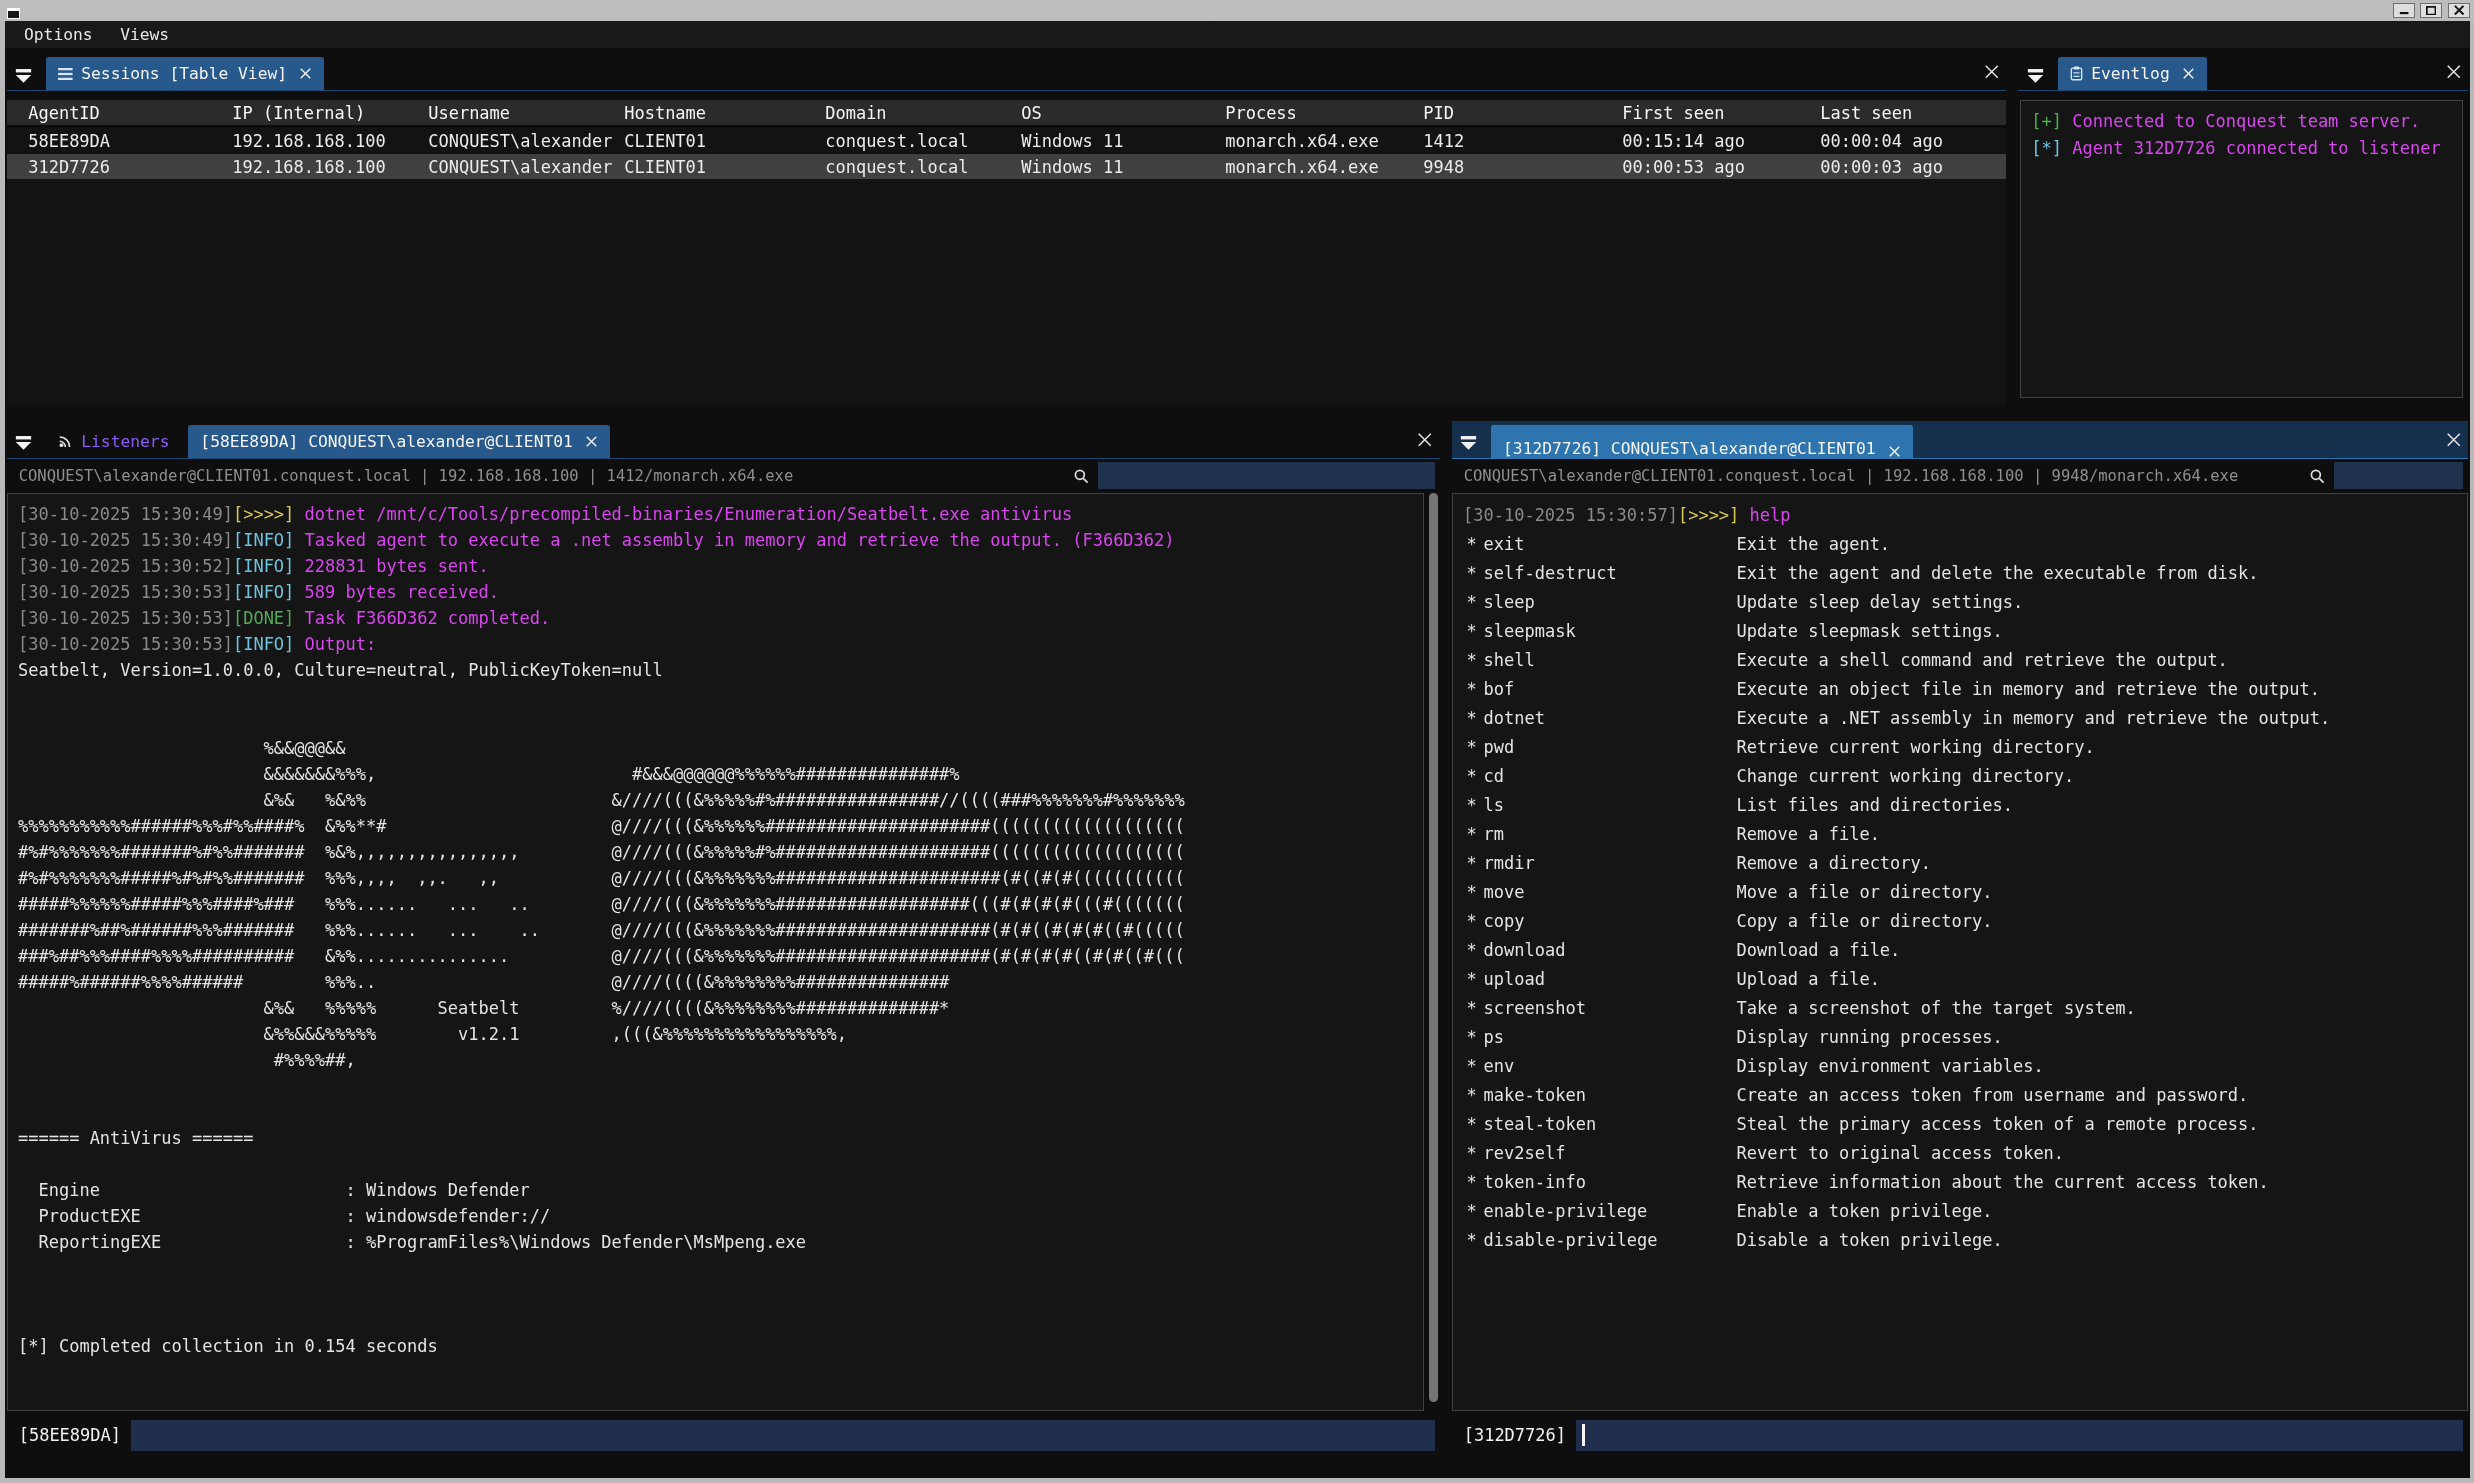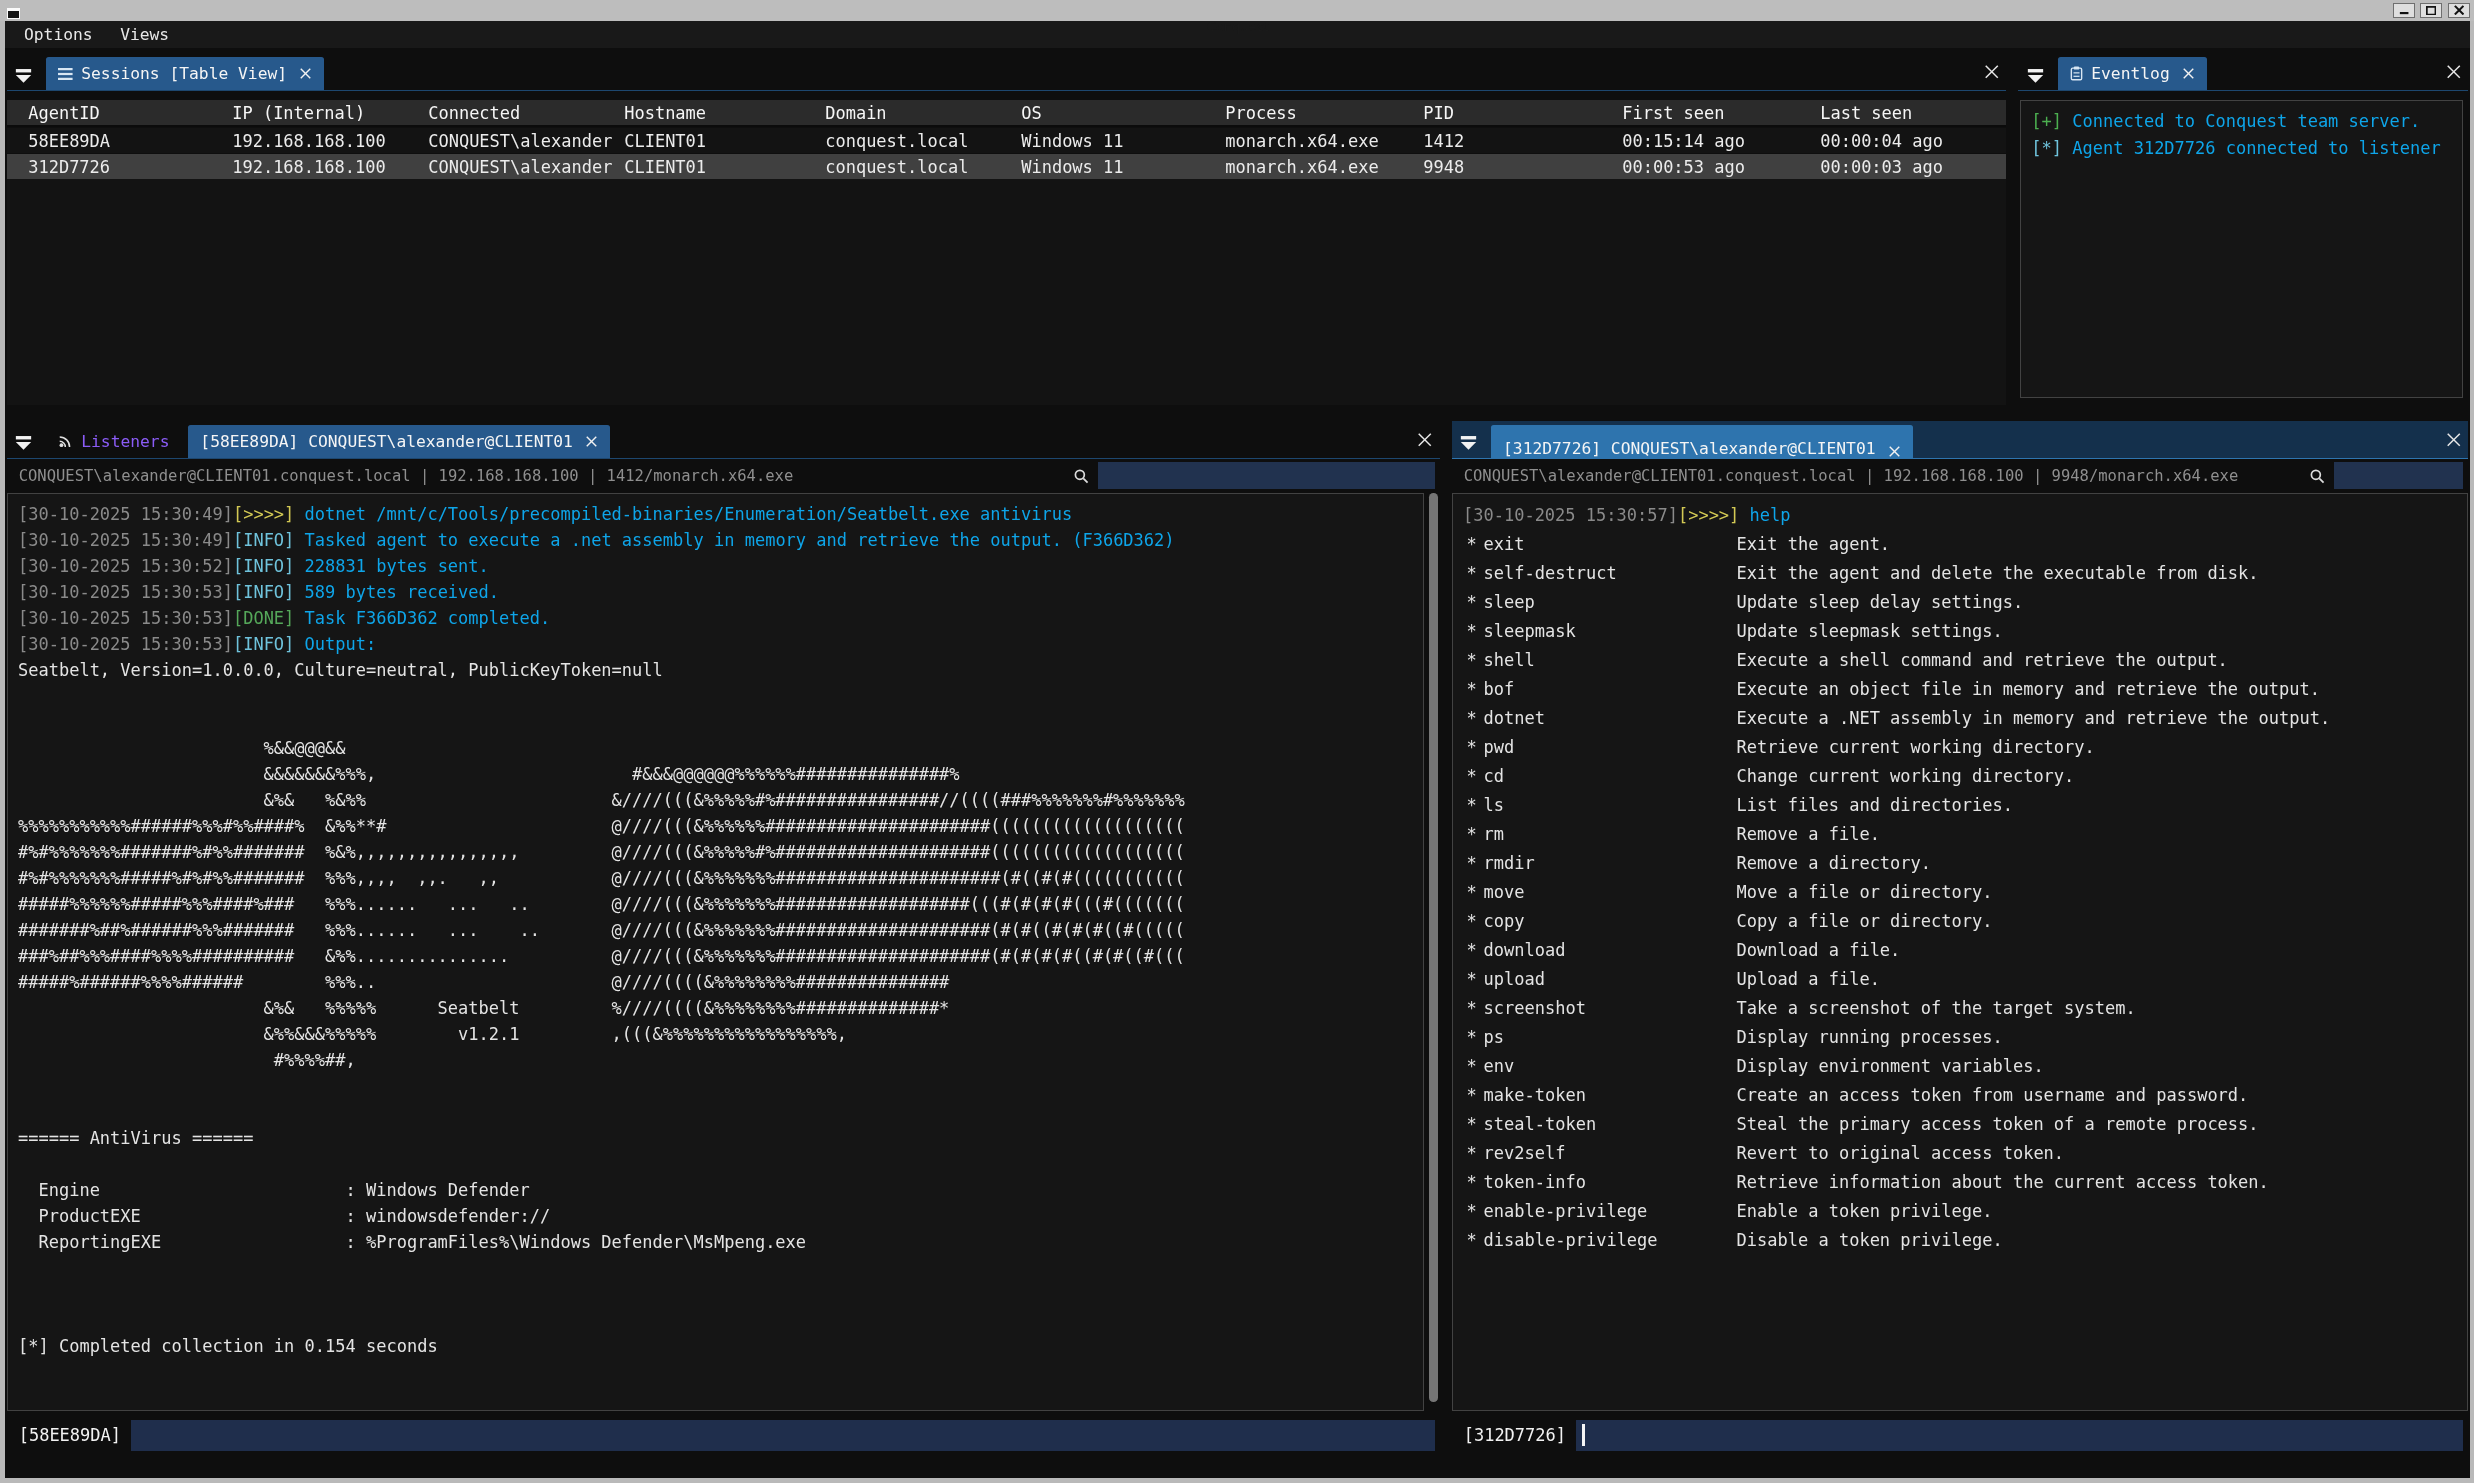--- a/index.html
+++ b/index.html
@@ -63,21 +63,21 @@
   .scrollbar { width:12px; flex:0 0 auto; margin-left:3.4px; display:flex; justify-content:center; }
   .scroll-thumb { width:8.6px; height:99%; background:#757575; border-radius:4.3px; }
 
   .log-line { white-space:pre; }
   .ts { color:#8a8a8a; }
   .tag-cmd { color:#d3c954; }
   .tag-info { color:#6fc3dc; }
   .tag-done { color:#55a85a; }
   .tag-plus { color:#4caf50; }
   .tag-star { color:#6fc3dc; }
-  .msg { color:#0ea5e9; }
+  .msg { color:#d946ef; }
 
   .help-console { line-height:29px; }
   .cmd-row { display:flex; white-space:pre; }
   .cmd-bullet { width:20.6px; flex:0 0 auto; padding-left:3.4px; }
   .cmd-name { width:253px; flex:0 0 auto; }
   .cmd-desc { flex:1; min-width:0; }
 
   
   .inputbar { height:48px; flex:0 0 auto; display:flex; align-items:center; gap:10.3px; padding:8.6px 5.2px 8.6px 1.7px; font-size:17px; color:#f2f2f2; }
   .prompt-label { padding-left:10.3px; white-space:nowrap; }
@@ -153,21 +153,21 @@
                 <line x1="2" y1="2" x2="16" y2="16" stroke="#e8e8e8" stroke-width="1.7"></line>
                 <line x1="16" y1="2" x2="2" y2="16" stroke="#e8e8e8" stroke-width="1.7"></line>
               </svg>
           </span>
         </div>
         <div class="table-area">
           <div class="trow thead">
 
           <span>AgentID</span>
               <span>IP (Internal)</span>
-              <span>Connected</span>
+              <span>Username</span>
               <span>Hostname</span>
               <span>Domain</span>
               <span>OS</span>
               <span>Process</span>
               <span>PID</span>
               <span>First seen</span>
               <span>Last seen</span>
             </div>
           <div>
 

